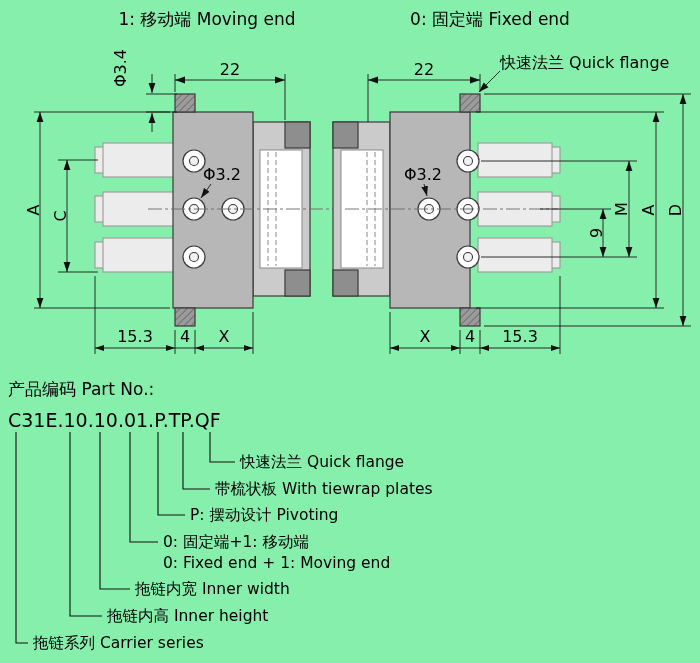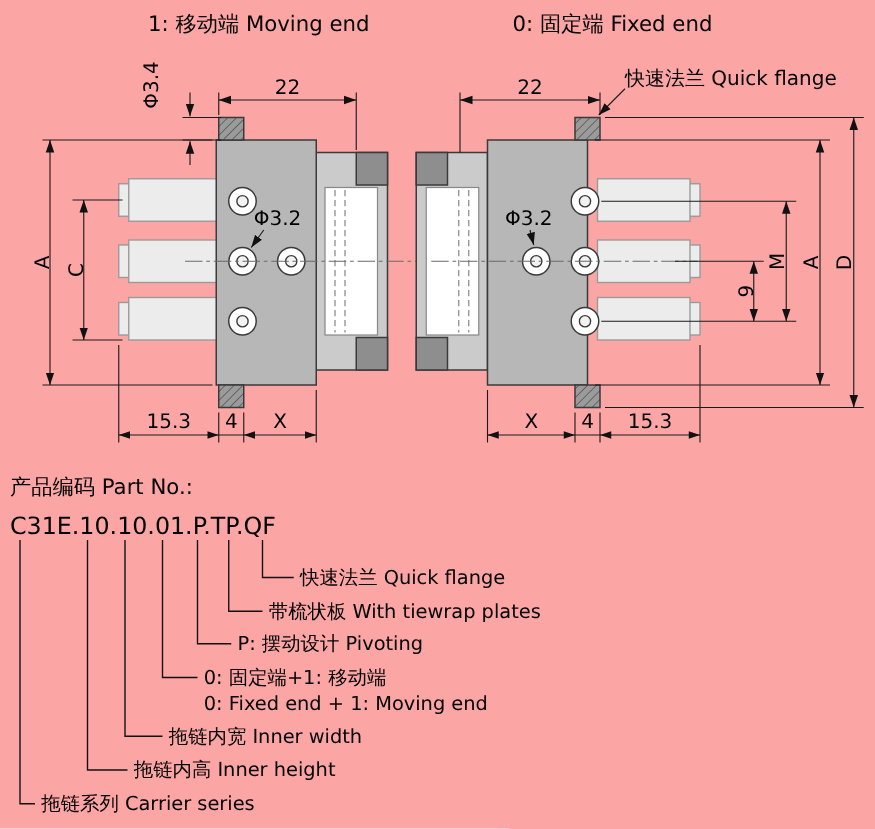--- a/index.html
+++ b/index.html
@@ -1,16 +1,16 @@
 <!DOCTYPE html>
 <html><head>
 <meta charset="utf-8">
 <style>
   html,body{margin:0;padding:0;background:#ffffff;}
-  .stage{position:relative;width:700px;height:663px;background:#fca5a5;overflow:hidden;
+  .stage{position:relative;width:700px;height:663px;background:#86efac;overflow:hidden;
          font-family:"DejaVu Sans","Liberation Sans",sans-serif;}
   svg{display:block;}
   svg text{font-family:"DejaVu Sans","Liberation Sans",sans-serif;fill:#000;}
   .t-title{font-size:17px;}
   .t-dim{font-size:16px;}
   .t-anno{font-size:16px;}
   .t-plabel{font-size:17px;}
   .t-code{font-size:19px;}
   .t-legend{font-size:15.5px;}
   .outline{stroke:#3a3a3a;stroke-width:1.2;}

